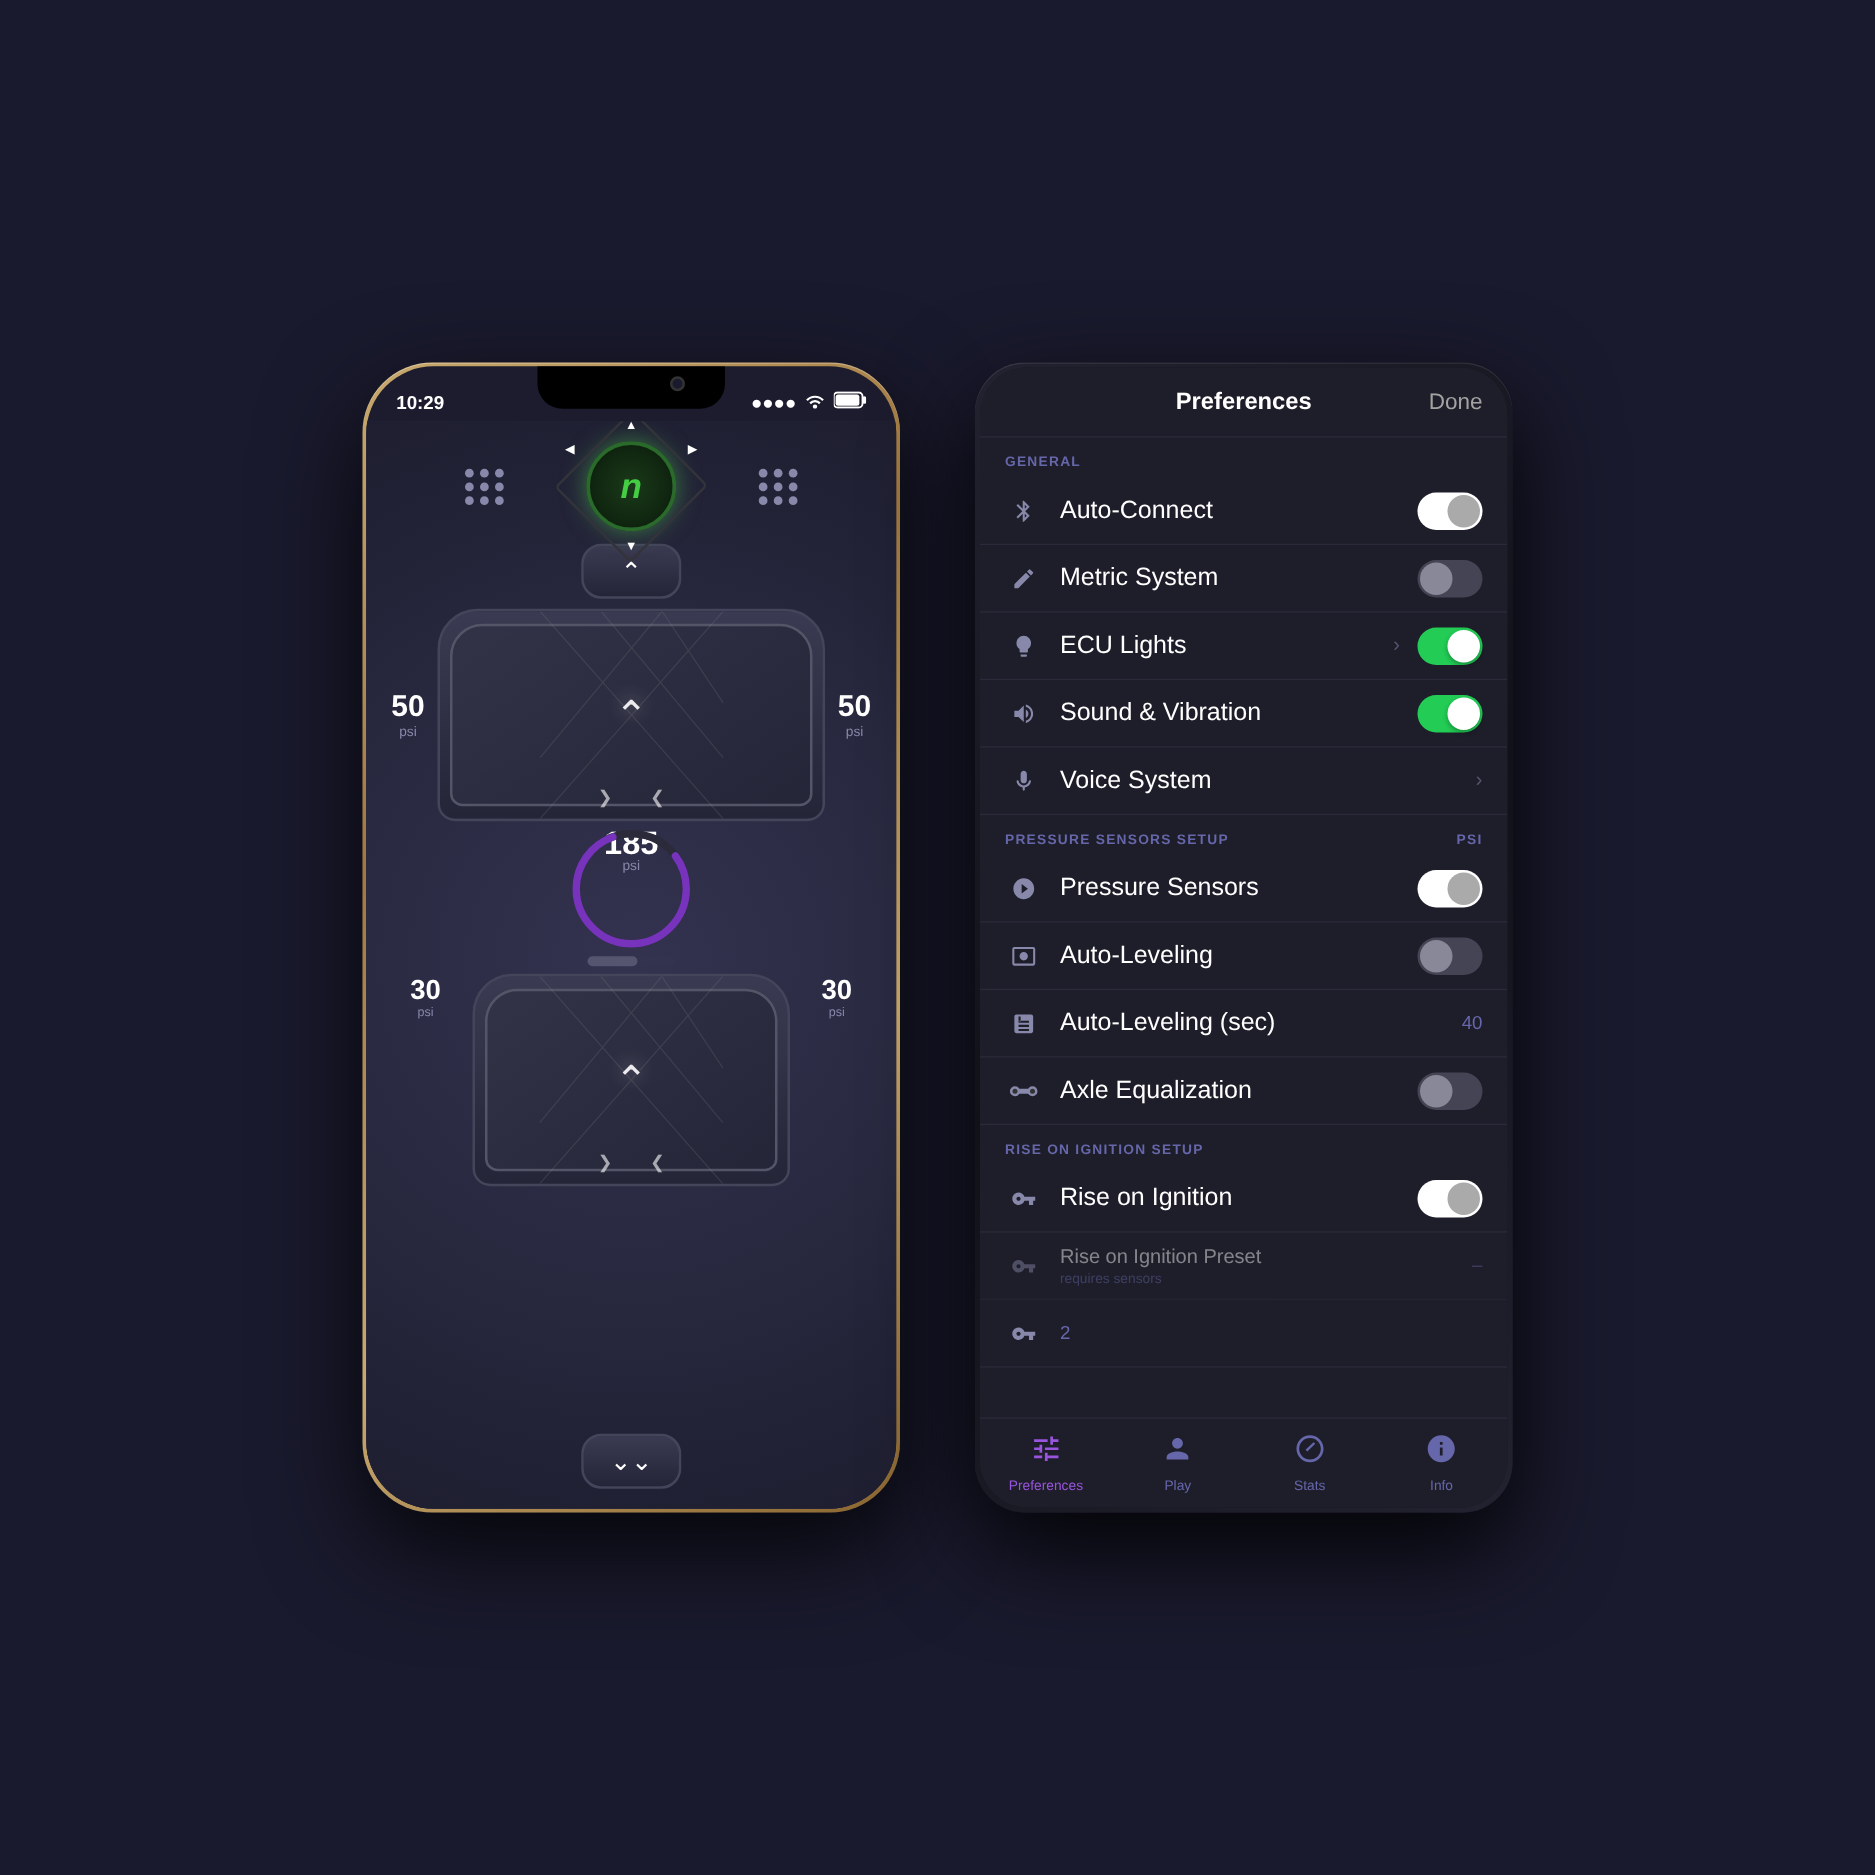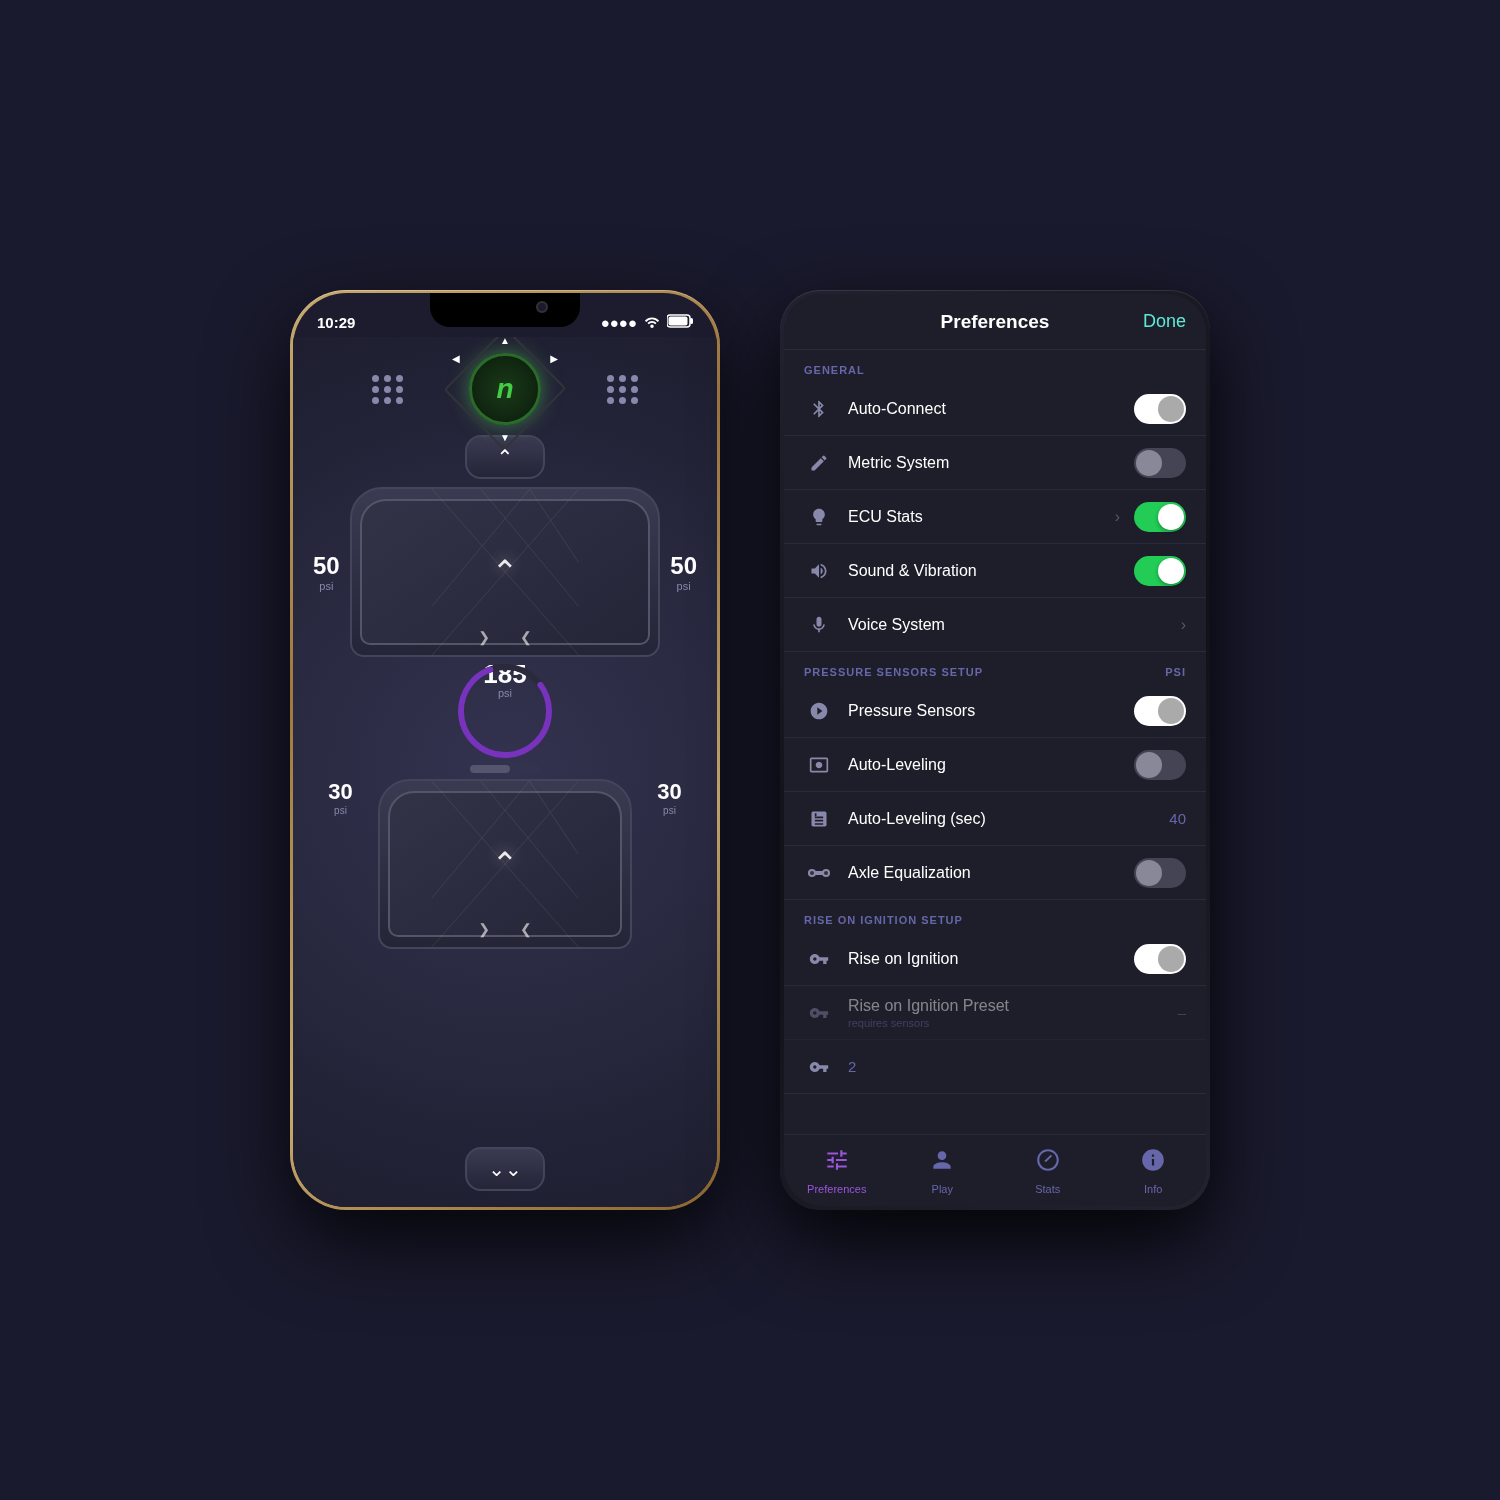--- a/index.html
+++ b/index.html
@@ -214,21 +214,21 @@
       border-bottom: 1px solid #2a2a3a;
     }
     .prefs-title {
       color: white;
       font-size: 19px;
       font-weight: 600;
     }
     .prefs-done {
       position: absolute;
       right: 20px;
-      color: #5eead4;
+      color: #a3a3a3;
       font-size: 18px;
       font-weight: 500;
     }
 
     
     .settings-list {
       flex: 1;
       overflow-y: auto;
       overflow-x: hidden;
       scrollbar-width: none;
@@ -260,21 +260,21 @@
       display: flex;
       align-items: center;
       justify-content: center;
       color: #8888aa;
       font-size: 18px;
       flex-shrink: 0;
     }
     .row-label {
       flex: 1;
       color: white;
-      font-size: 16px;
+      font-size: 20px;
     }
     .row-label-sub {
       flex: 1;
     }
     .row-label-sub .main-label {
       color: white;
       font-size: 16px;
       line-height: 1.3;
     }
     .row-label-sub .sub-label {
@@ -588,21 +588,21 @@
             <div class="toggle-knob"></div>
           </div>
         </div>
 
         <div class="settings-row">
           <div class="row-icon">
             <svg width="20" height="20" viewBox="0 0 24 24" fill="#8888aa">
                 <path d="M9 21c0 .55.45 1 1 1h4c.55 0 1-.45 1-1v-1H9v1zm3-19C8.14 2 5 5.14 5 9c0 2.38 1.19 4.47 3 5.74V17c0 .55.45 1 1 1h6c.55 0 1-.45 1-1v-2.26c1.81-1.27 3-3.36 3-5.74 0-3.86-3.14-7-7-7z"></path>
               </svg>
           </div>
-          <span class="row-label">ECU Stats</span>
+          <span class="row-label">ECU Lights</span>
           <span class="row-chevron">›</span>
           <div class="toggle on">
             <div class="toggle-knob"></div>
           </div>
         </div>
 
         <div class="settings-row">
           <div class="row-icon">
             <svg width="20" height="20" viewBox="0 0 24 24" fill="#8888aa">
                 <path d="M3 9v6h4l5 5V4L7 9H3zm13.5 3c0-1.77-1.02-3.29-2.5-4.03v8.05c1.48-.73 2.5-2.25 2.5-4.02zM14 3.23v2.06c2.89.86 5 3.54 5 6.71s-2.11 5.85-5 6.71v2.06c4.01-.91 7-4.49 7-8.77s-2.99-7.86-7-8.77z"></path>

